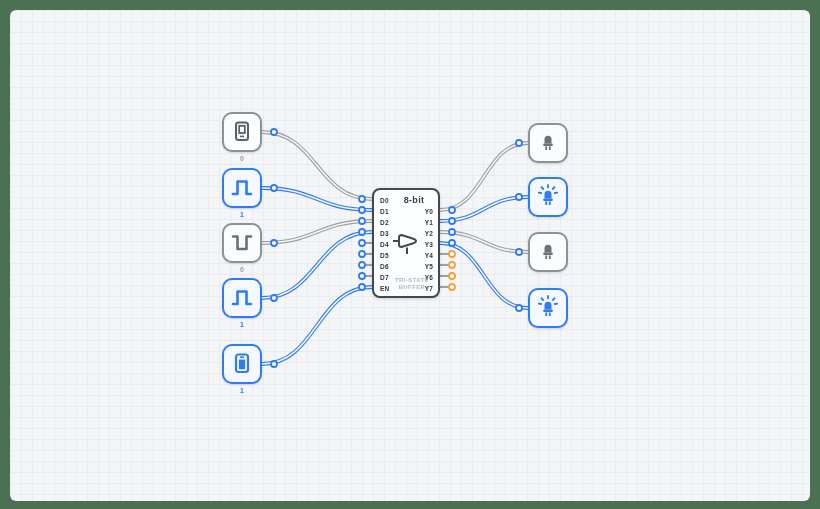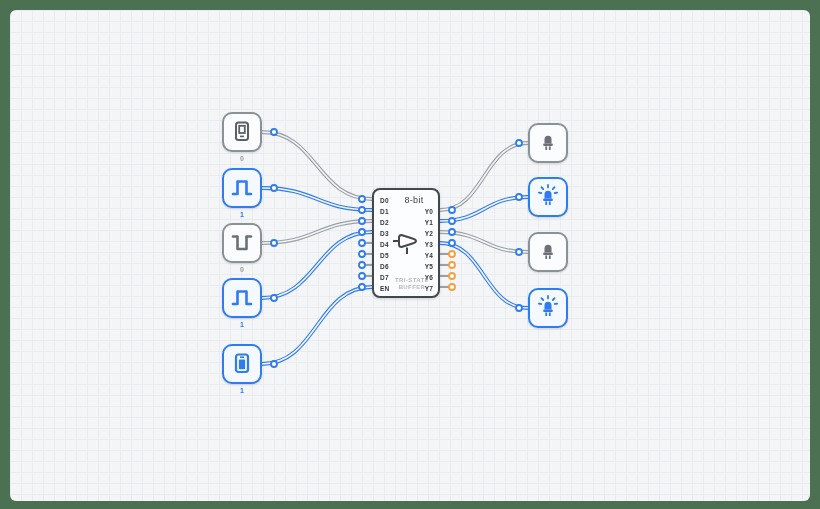--- a/index.html
+++ b/index.html
@@ -30,21 +30,21 @@
   }
   .node.gray .node-label{color:#9aa0a6;}
   .node.blue .node-label{color:#2f7bf0;}
   .chip{
     position:absolute;left:362px;top:178px;width:68px;height:110px;box-sizing:border-box;
     border:2px solid #43484e;border-radius:8px;background:#fcfdfe;
     box-shadow:0 1px 3px rgba(60,64,67,.2);
   }
   .chip-title{
     position:absolute;left:8px;right:0;top:5px;text-align:center;
-    font-size:9px;font-weight:normal;color:#3a3f45;letter-spacing:.3px;padding-left:8px;
+    font-size:9px;font-weight:bold;color:#3a3f45;letter-spacing:.3px;padding-left:8px;
   }
   .chip-type{
     position:absolute;left:14px;right:2px;bottom:5px;text-align:center;
     font-size:6px;line-height:7px;font-weight:bold;color:#b3b8be;letter-spacing:.4px;
   }
   .pin-label{
     position:absolute;font-size:6.5px;font-weight:bold;color:#33373c;letter-spacing:.2px;
   }
   .pin-label.left{left:6px;}
   .pin-label.right{right:5px;}

